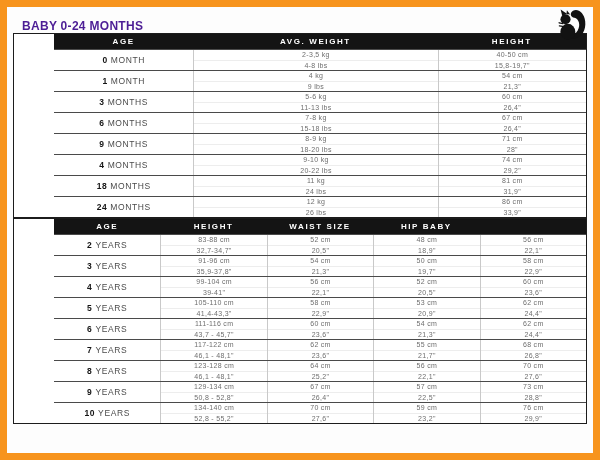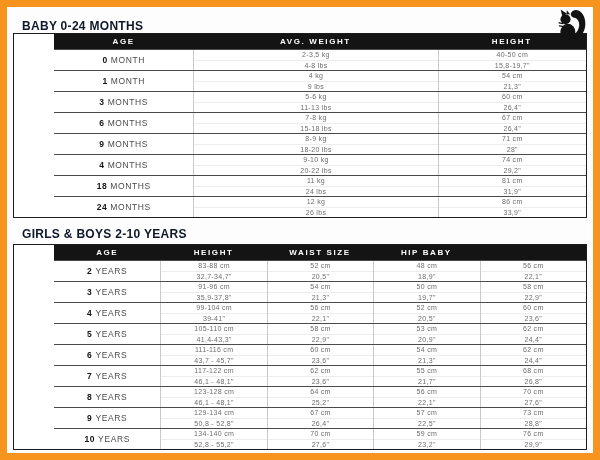--- a/index.html
+++ b/index.html
@@ -17,21 +17,21 @@
 
   .page-header { position:relative; height:25px; }
   .page-title {
     position:absolute; left:0; right:0; top:1px;
     text-align:center;
     font-size:17px; font-weight:800; letter-spacing:.4px;
     color:#F7941E;
   }
   .section-label {
     font-size:12px; font-weight:800; letter-spacing:.3px;
-    color:#0f172a;
+    color:#4c1d95;
   }
   .baby-label { position:absolute; left:9px; bottom:0; }
   .girls-label { margin:9px 0 3px 9px; height:14px; line-height:14px; }
 
   .logo { position:absolute; top:-4px; right:-1px; width:30px; height:38px; z-index:5; }
   .logo svg { width:100%; height:100%; }
 
   .size-table { border:1px solid #1c1c1c; background:#fff;padding-left:40px; }
   .thead { display:flex; height:15px; background:#141414; align-items:stretch; }
   .th {
@@ -198,21 +198,20 @@
           <div class="vline">12 kg</div>
           <div class="vline">26 lbs</div>
         </div>
         <div class="td val-cell" style="width: 27.9%;">
           <div class="vline">86 cm</div>
           <div class="vline">33,9"</div>
         </div>
       </div>
     </div>
 
-  <div class="section-label girls-label">GIRLS &amp; BOYS 2-10 YEARS</div>
 
   <div class="size-table t2">
       <div class="thead">
         <div class="th" style="width: 20%;">AGE</div>
         <div class="th" style="width: 20%;">HEIGHT</div>
         <div class="th" style="width: 20%;">WAIST SIZE</div>
         <div class="th" style="width: 20%;">HIP BABY</div>
       </div>
       <div class="trow">
         <div class="td age-cell" style="width: 20%;">

